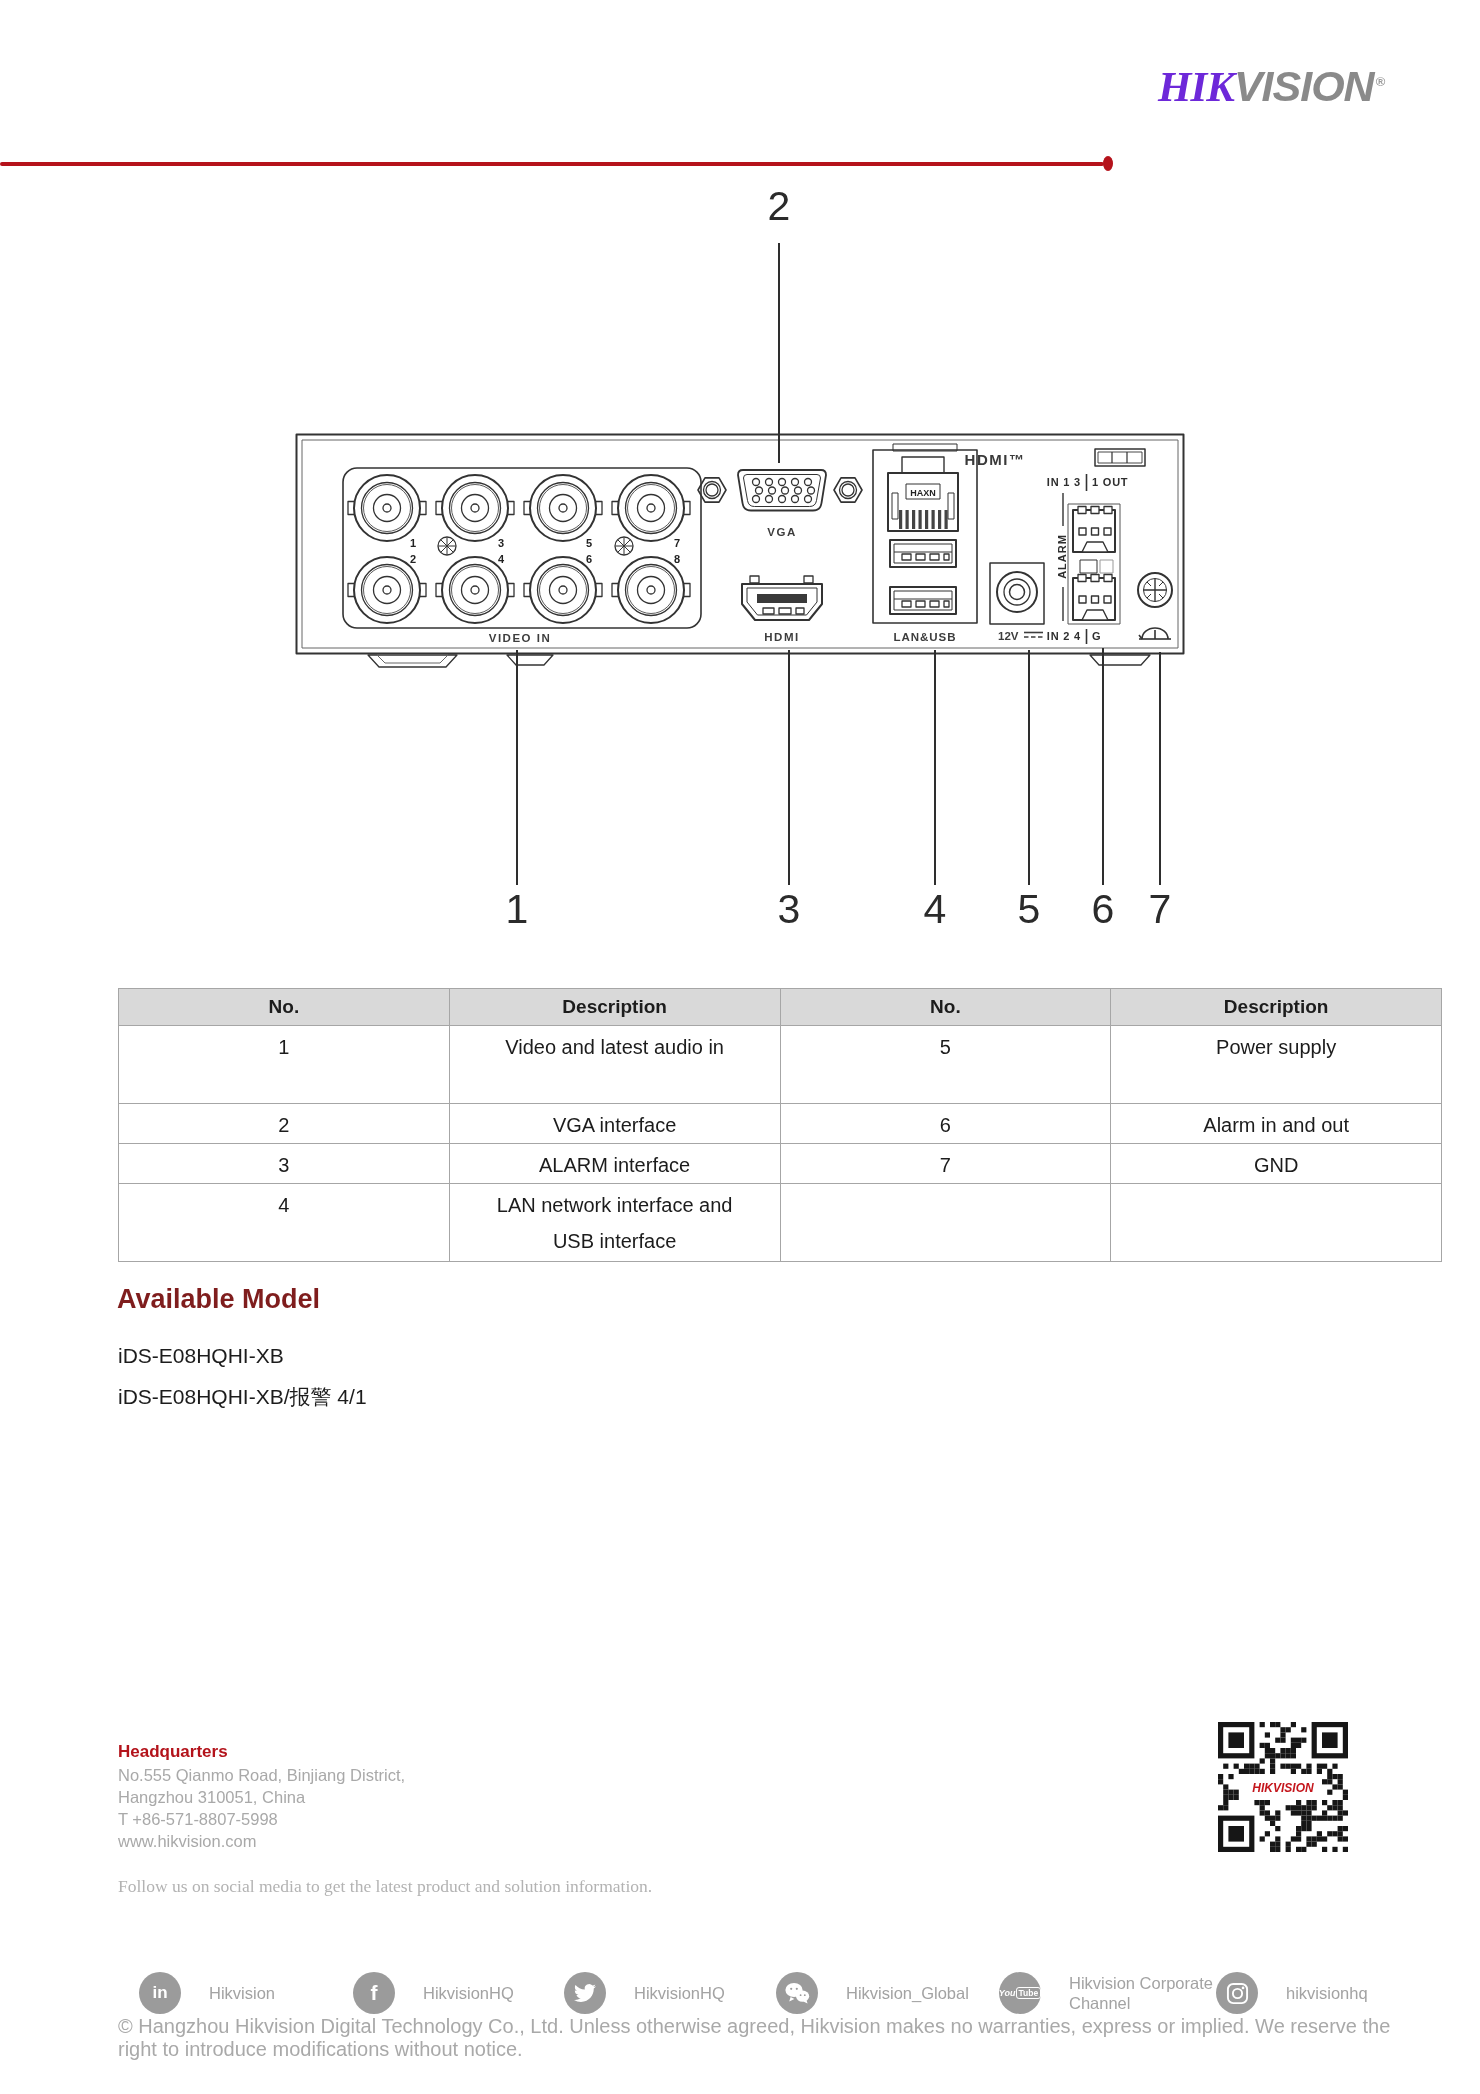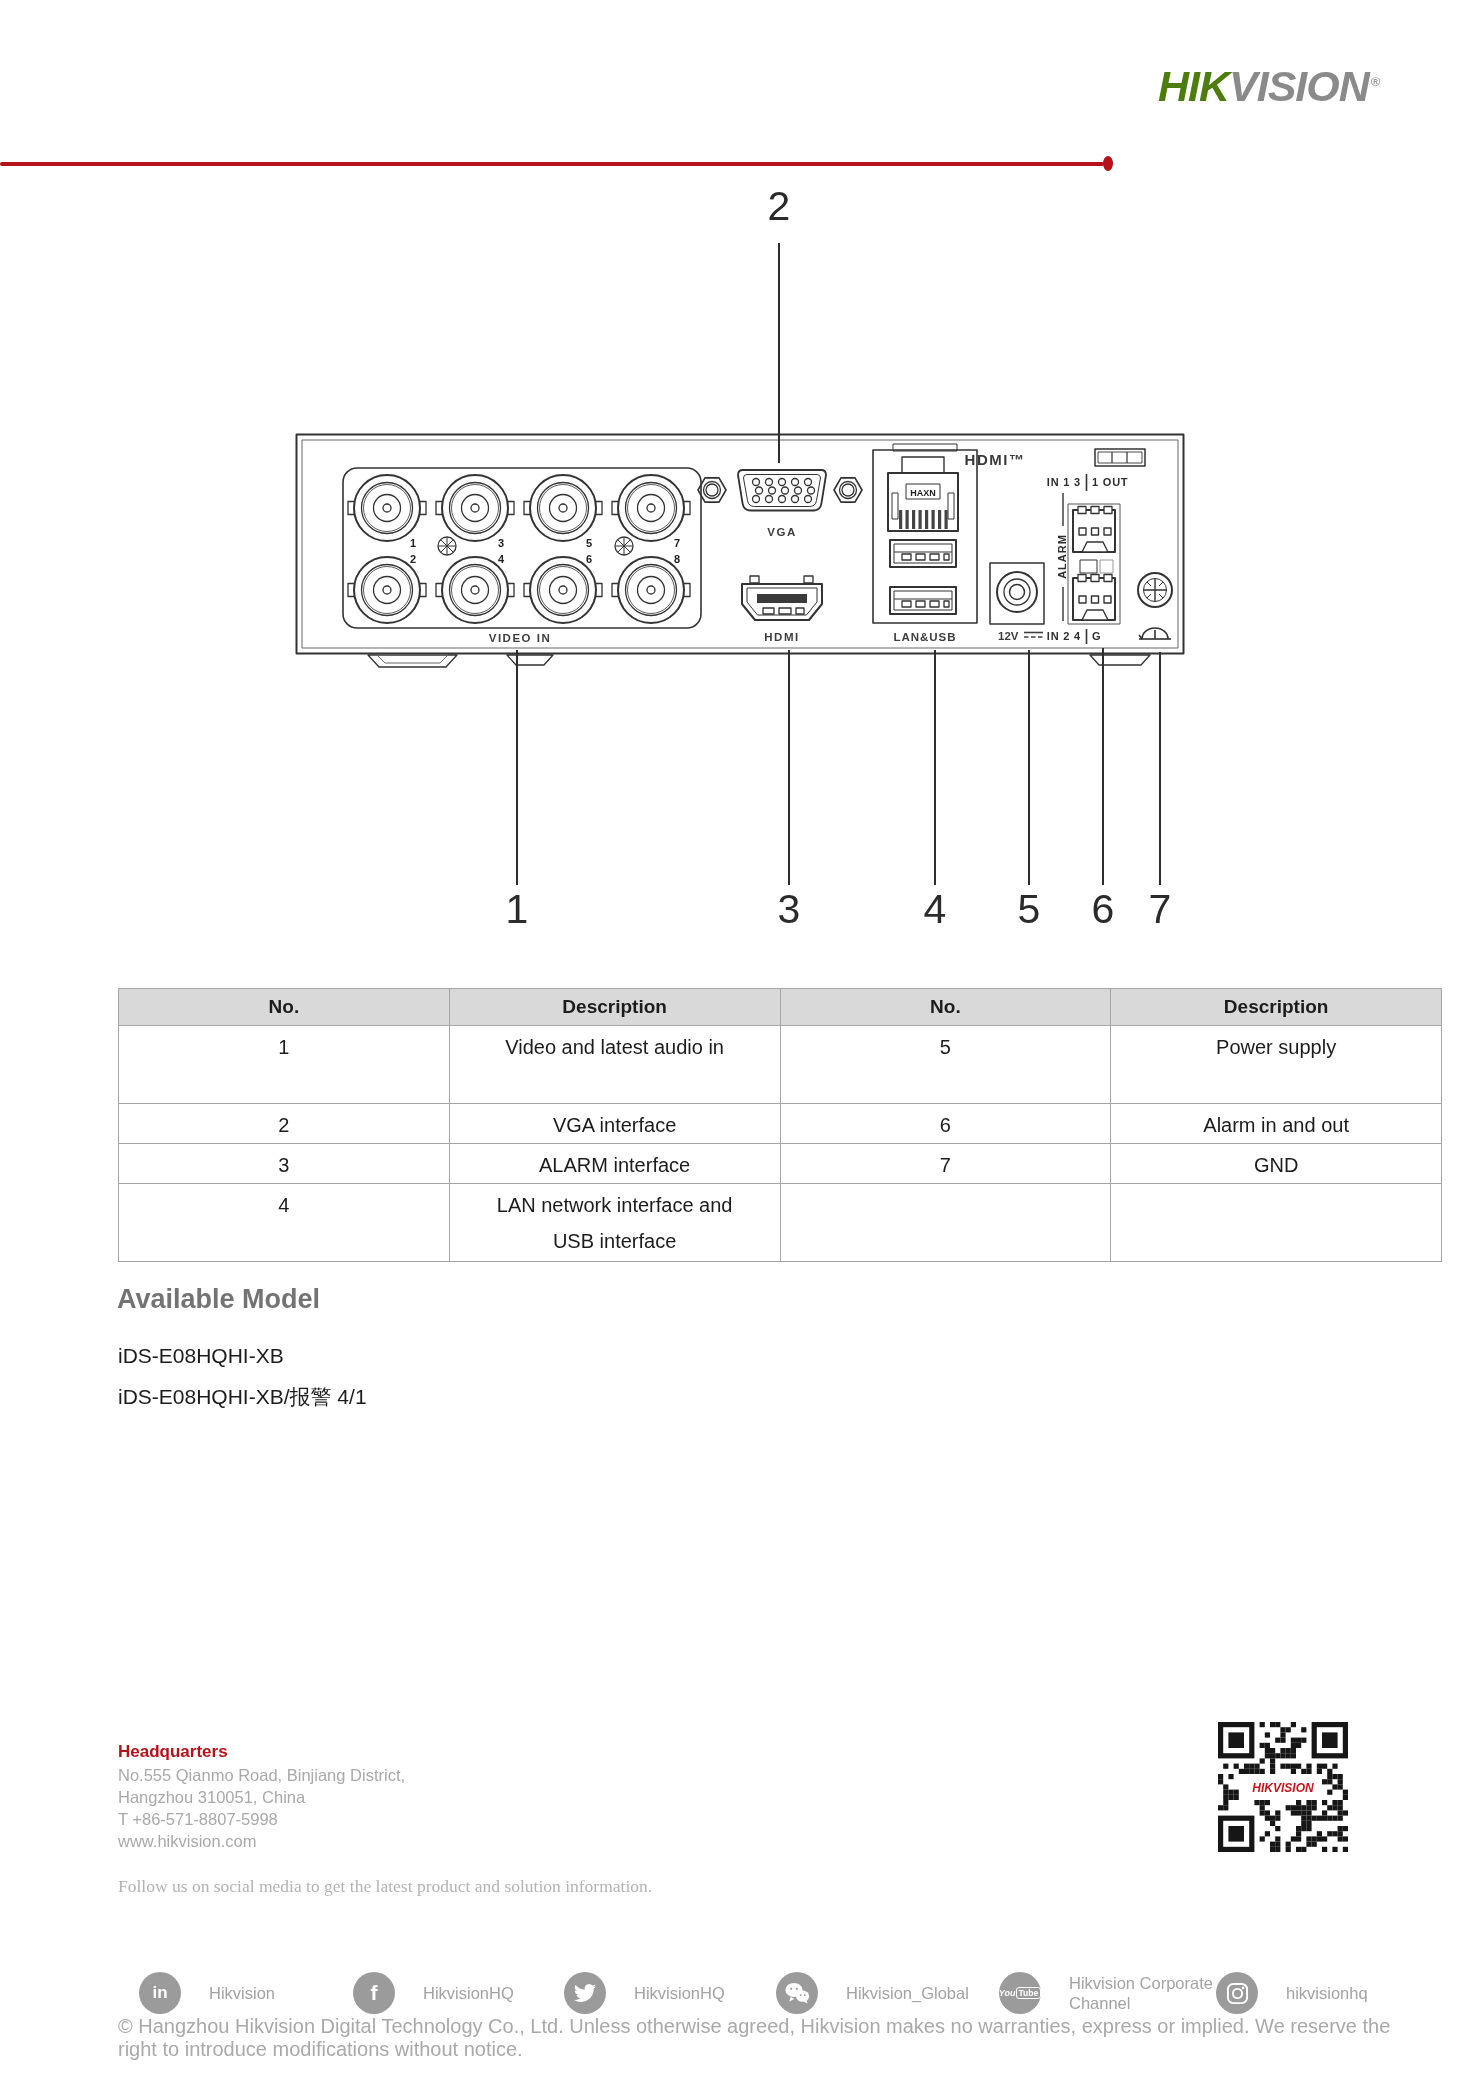--- a/index.html
+++ b/index.html
@@ -3,21 +3,21 @@
 <meta charset="utf-8">
 <style>
   * { margin:0; padding:0; box-sizing:border-box; }
   html,body { background:#ffffff; }
   body { font-family:"Liberation Sans", sans-serif; }
   .page { position:relative; width:1480px; height:2094px; background:#fff; overflow:hidden; }
 
   
   .logo { position:absolute; left:1158px; top:62px; font-style:italic; font-weight:bold;
           font-size:43px; letter-spacing:-1px; white-space:nowrap; }
-  .logo .hik { color:#4d7c0f; }
+  .logo .hik { color:#6d28d9;font-family:Liberation Serif, serif; }
   .logo .vision { color:#8a8a8a; }
   .logo .reg { color:#9a9a9a; font-size:13px; vertical-align:super; font-style:normal; margin-left:2px; }
   .rule { position:absolute; left:0; top:162px; width:1104px; height:4px; background:#b5121b; border-radius:2px; }
   .rule-dot { position:absolute; left:1103px; top:156px; width:10px; height:15px; background:#b5121b; border-radius:50%; }
 
   
   .callout-num { position:absolute; transform:translateX(-50%); font-size:41px; color:#2b2b2b; z-index:4; }
   .callout-line { position:absolute; width:2px; background:#2e2e2e; z-index:3; }
 
   .diagram { position:absolute; left:295px; top:433px; z-index:1; }
@@ -26,21 +26,21 @@
   
   .table-wrap { position:absolute; left:118px; top:988px; width:1324px; }
   table { width:100%; border-collapse:collapse; table-layout:fixed; font-size:20px; color:#1c1c1c; }
   th,td { border:1px solid #a6a6a6; text-align:center; }
   th { background:#d9d9d9; font-weight:bold; height:37px; font-size:19px; }
   td { vertical-align:top; padding:3px 38px 0; line-height:36px; }
   tr.tall td { height:78px; }
   tr.short td { height:39px; }
 
   
-  .model-heading { position:absolute; left:117px; top:1284px; font-size:27px; font-weight:bold; color:#737373; }
+  .model-heading { position:absolute; left:117px; top:1284px; font-size:27px; font-weight:bold; color:#7f1d1d; }
   .model-line { position:absolute; left:118px; font-size:21px; color:#1c1c1c; }
 
   
   .hq-label { position:absolute; left:118px; top:1742px; font-size:17px; font-weight:bold; color:#b3131b; }
   .addr { position:absolute; left:118px; color:#a9a9a9; font-size:16.5px; white-space:nowrap; }
   .follow { position:absolute; left:118px; top:1876px; font-size:17.5px; color:#b3b3b3;font-family:Liberation Serif, serif; }
   .social-item { position:absolute; top:1972px; display:flex; align-items:center; gap:28px; cursor:pointer; }
   .social-circle { width:42px; height:42px; border-radius:50%; background:#9b9b9b; display:flex;
                    align-items:center; justify-content:center; color:#fff; flex:0 0 auto; }
   .social-label { font-size:16.5px; color:#a3a3a3; line-height:20px; }

